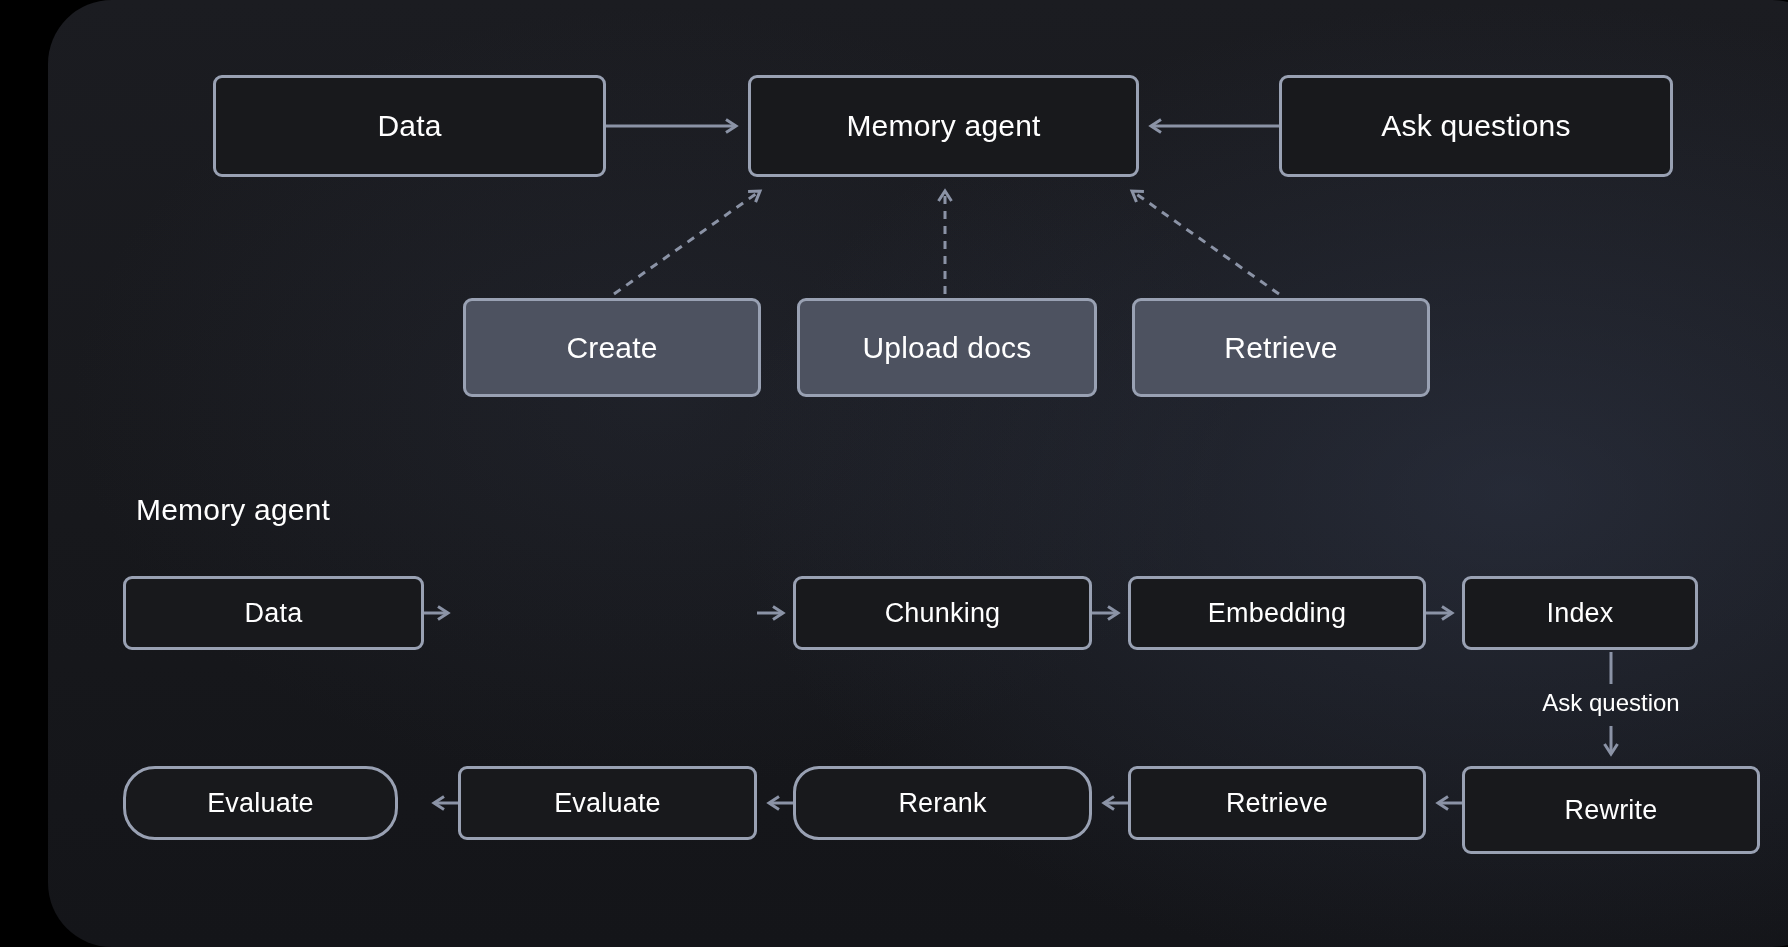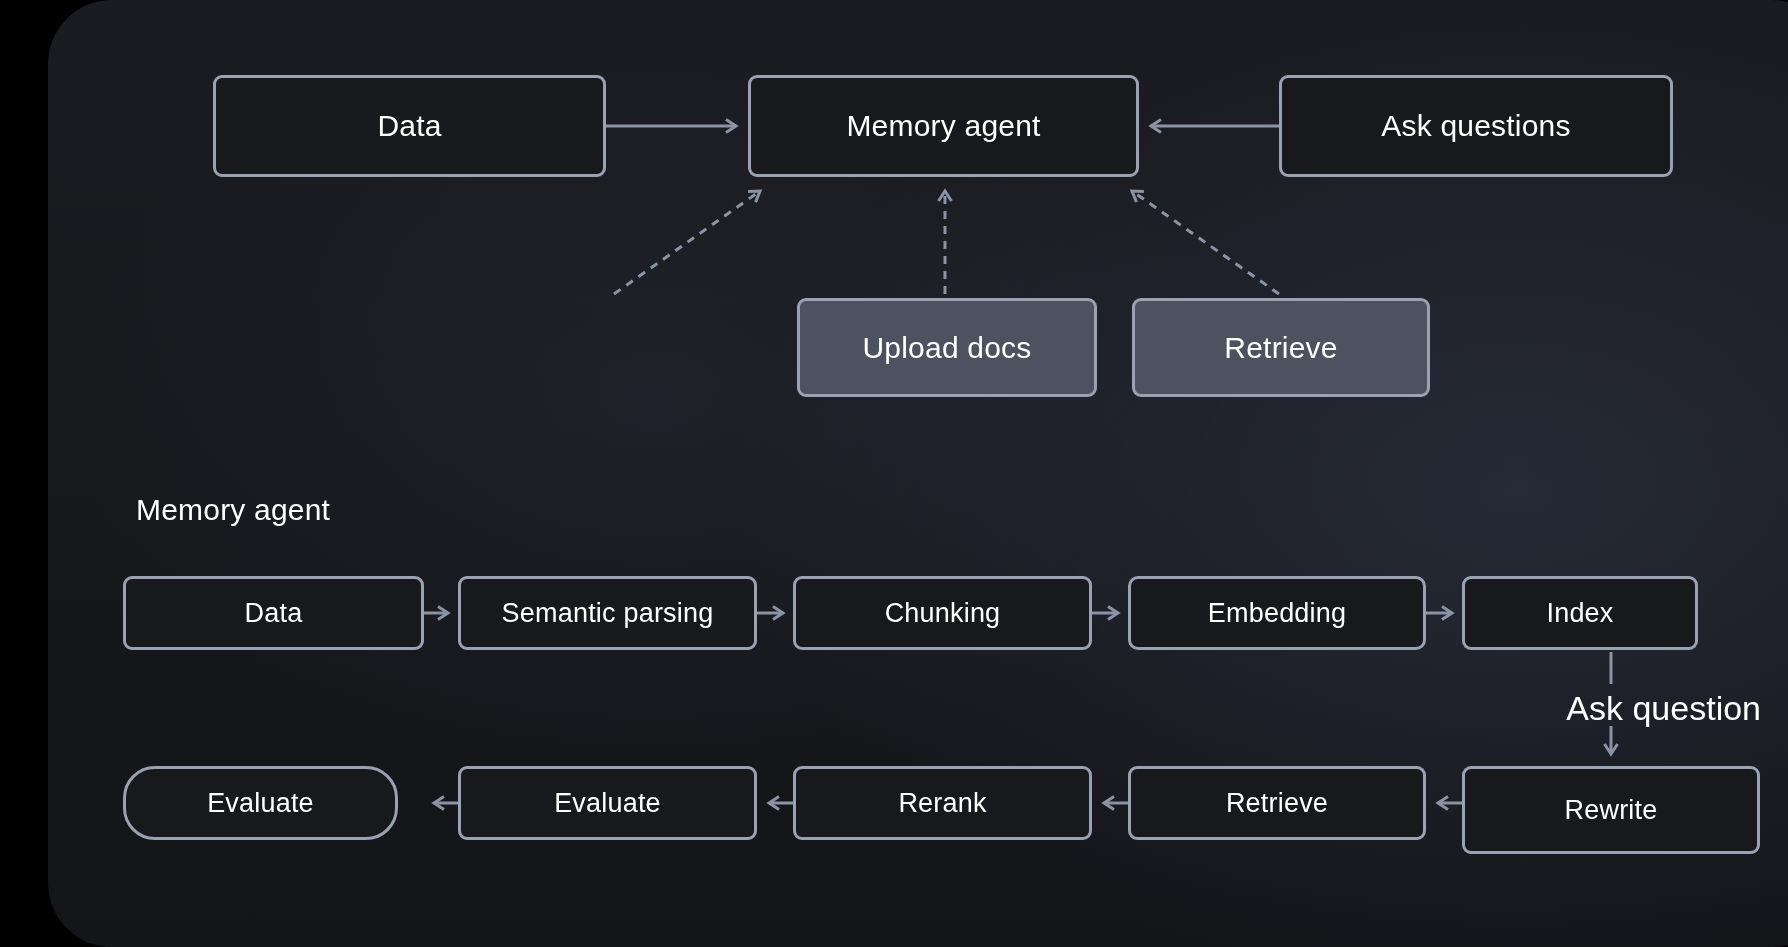--- a/index.html
+++ b/index.html
@@ -56,34 +56,34 @@
     left: 88px; top: 493px;
     font-size: 30px; color: var(--text);
     letter-spacing: 0.2px;
     z-index: 2;
   }
 
   
   .n-data2      { left: 75px;   top: 576px; width: 301px; height: 74px; }
   .n-semantic   { left: 410px;  top: 576px; width: 299px; height: 74px; }
   .n-chunking   { left: 745px;  top: 576px; width: 299px; height: 74px; }
-  .n-embedding  { left: 1080px; top: 576px; width: 298px; height: 74px; border-radius: 10px; }
+  .n-embedding  { left: 1080px; top: 576px; width: 298px; height: 74px; }
   .n-index      { left: 1414px; top: 576px; width: 236px; height: 74px; }
   
   .n-evaluate   { left: 75px;   top: 766px; width: 275px; height: 74px; border-radius: 32px; }
   .n-generate   { left: 410px;  top: 766px; width: 299px; height: 74px; }
-  .n-rerank     { left: 745px;  top: 766px; width: 299px; height: 74px; }
+  .n-rerank     { left: 745px;  top: 766px; width: 299px; height: 74px; border-radius: 26px; }
   .n-retrieve2  { left: 1080px; top: 766px; width: 298px; height: 74px; }
   .n-rewrite    { left: 1414px; top: 766px; width: 298px; height: 88px; }
 
   .connector-label {
     position: absolute;
     left: 1413px; top: 689px; width: 300px;
-    text-align: right;
-    font-size: 34px; color: var(--text);
+    text-align: center;
+    font-size: 24px; color: var(--text);
     z-index: 2;
   }
 
   svg.edges { position: absolute; inset: 0; z-index: 1; pointer-events: none; }
   svg.edges line { stroke: var(--edge); stroke-width: 3; fill: none; }
   svg.edges line.dashed { stroke-dasharray: 8 7; }
   .arrowhead { stroke: var(--edge); stroke-width: 3; fill: none; }
 </style>
 </head>
 <body>
@@ -116,27 +116,27 @@
       <line x1="1414" y1="803" x2="1390" y2="803" marker-end="url(#arrow)"></line>
       <line x1="1080" y1="803" x2="1056" y2="803" marker-end="url(#arrow)"></line>
       <line x1="745" y1="803" x2="721" y2="803" marker-end="url(#arrow)"></line>
       <line x1="410" y1="803" x2="386" y2="803" marker-end="url(#arrow)"></line>
     </svg>
 
     <div class="node dark lg n-data-top">Data</div>
     <div class="node dark lg n-memory-agent">Memory agent</div>
     <div class="node dark lg n-ask-questions">Ask questions</div>
 
+    <div class="node slate lg n-create">Create</div>
     <div class="node slate lg n-upload-docs">Upload docs</div>
     <div class="node slate lg n-retrieve-top">Retrieve</div>
 
     <div class="section-title">Memory agent</div>
 
     <div class="node dark md n-data2">Data</div>
-    <div class="node dark md n-semantic">Semantic parsing</div>
     <div class="node dark md n-chunking">Chunking</div>
     <div class="node dark md n-embedding">Embedding</div>
     <div class="node dark md n-index">Index</div>
 
     <div class="connector-label">Ask question</div>
 
     <div class="node dark md n-evaluate">Evaluate</div>
     <div class="node dark md n-generate">Evaluate</div>
     <div class="node dark md n-rerank">Rerank</div>
     <div class="node dark md n-retrieve2">Retrieve</div>

